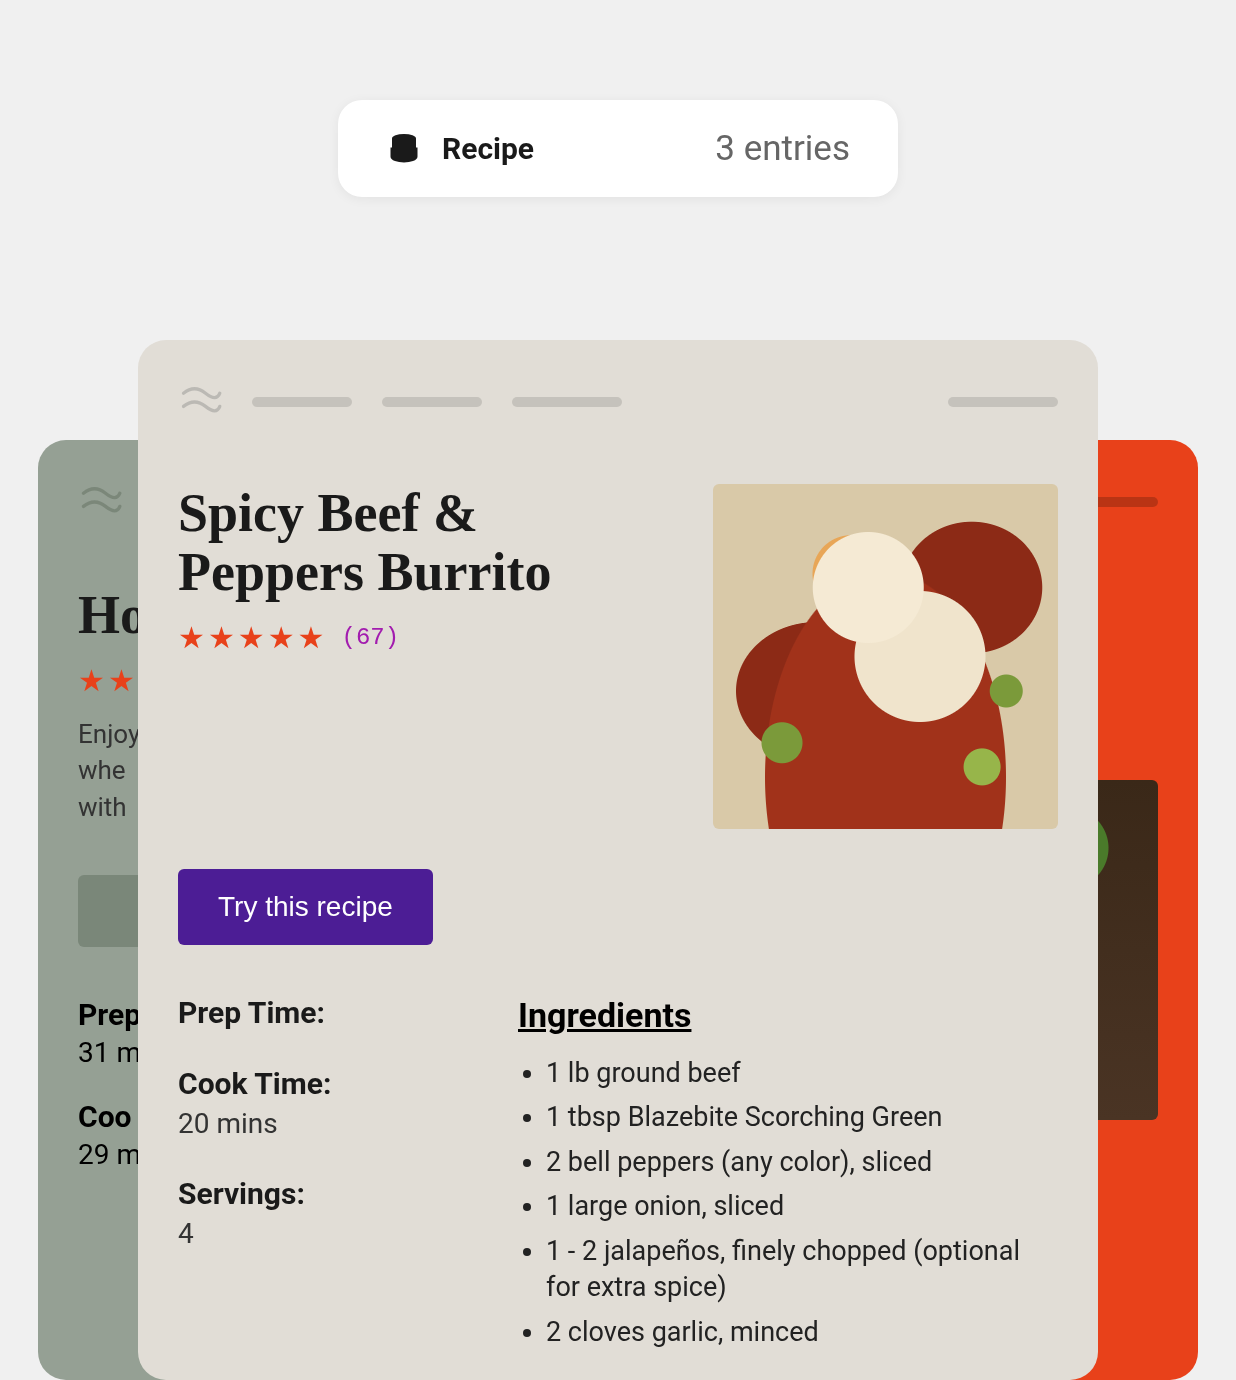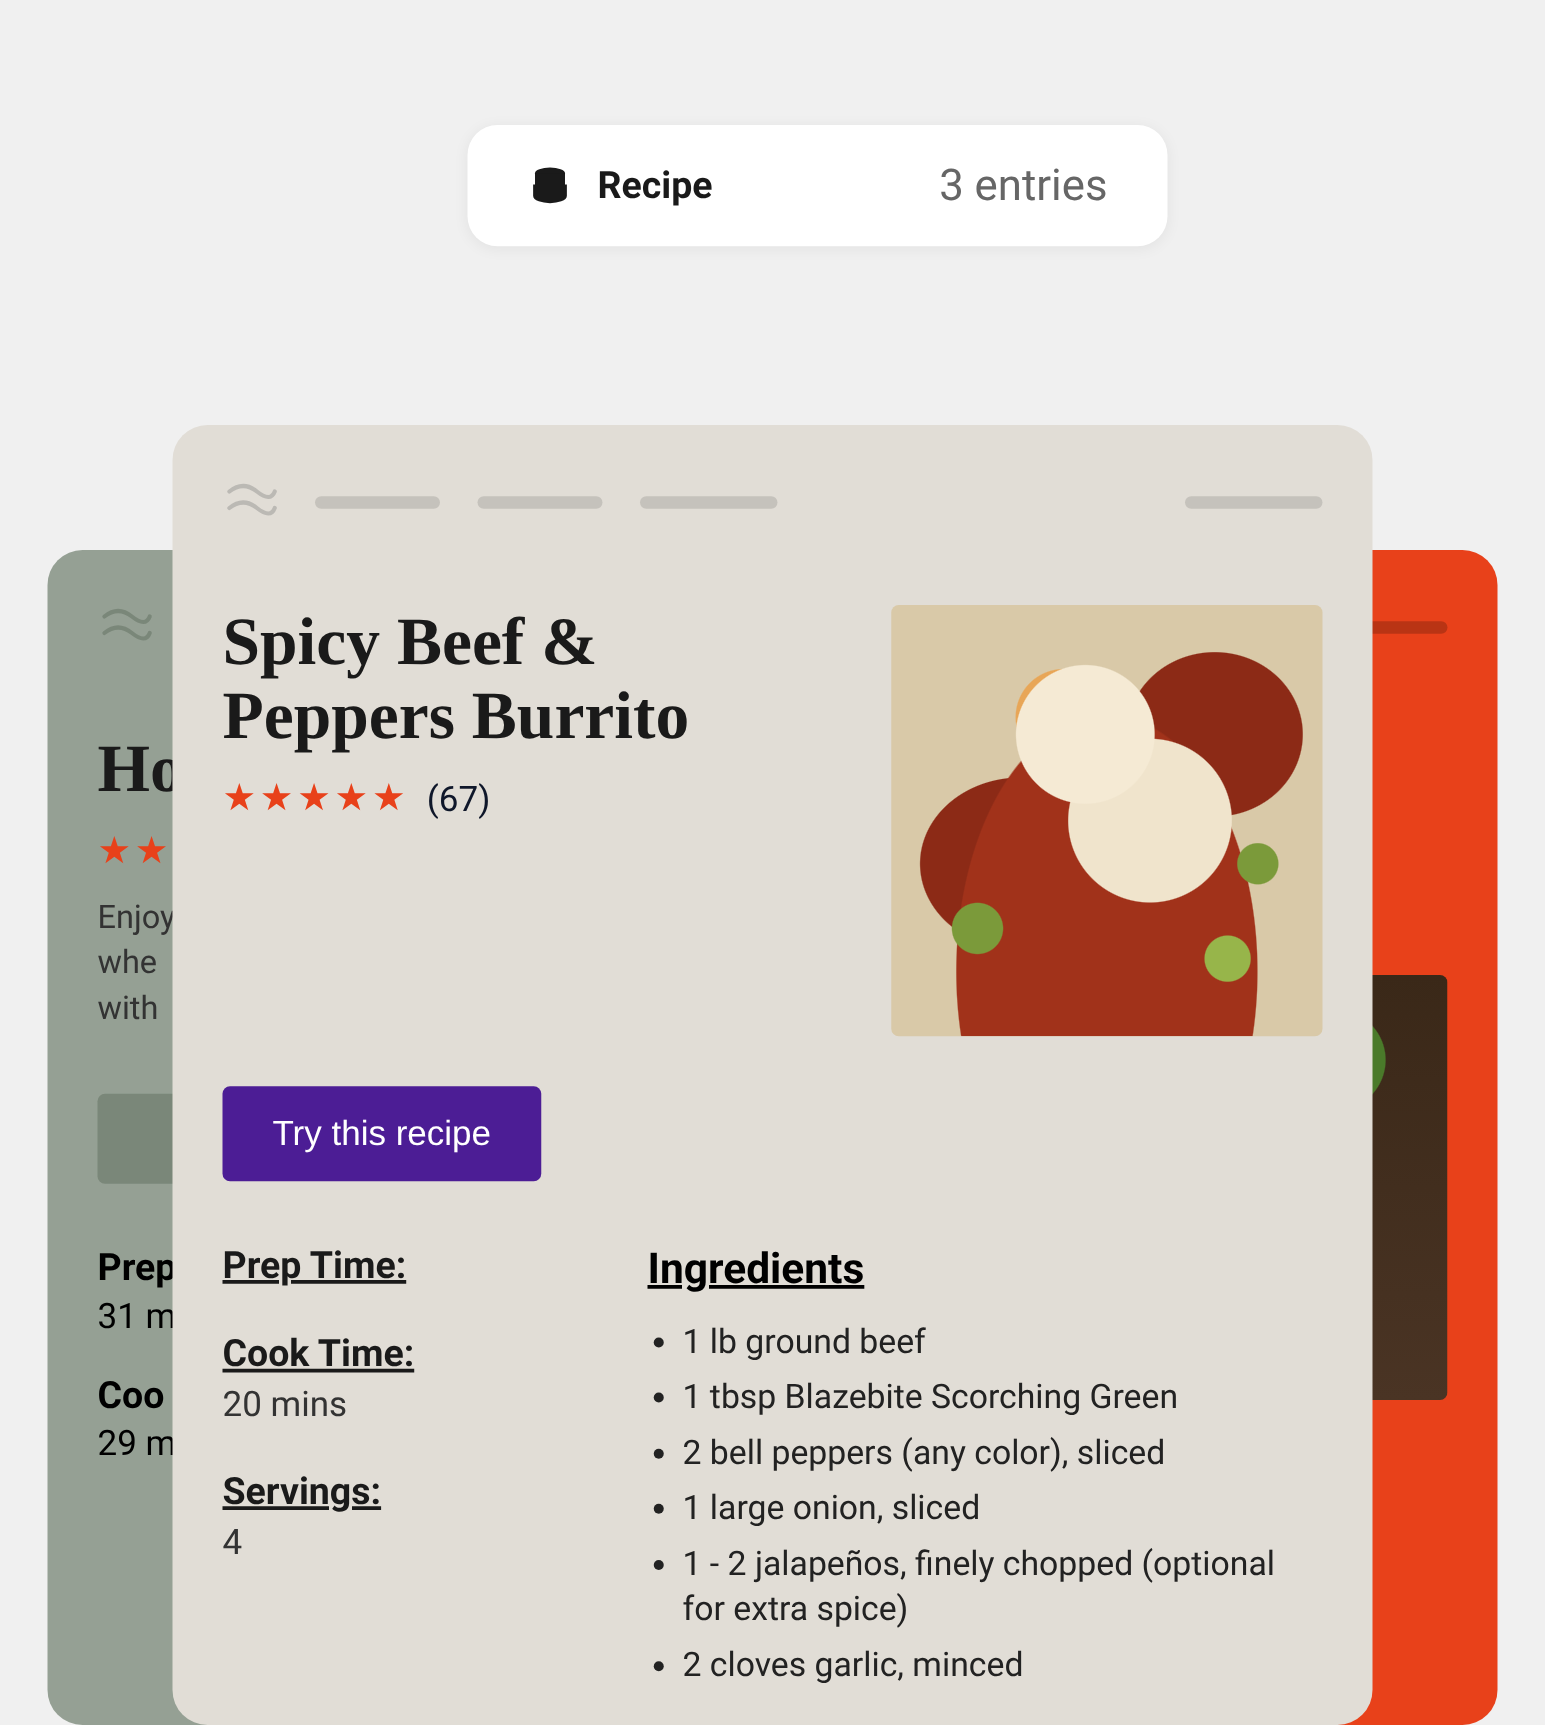--- a/index.html
+++ b/index.html
@@ -17,21 +17,20 @@
       left: 50%;
       transform: translateX(-50%);
       background: white;
       border-radius: 24px;
       padding: 28px 48px;
       display: flex;
       align-items: center;
       box-shadow: 0 2px 12px rgba(0,0,0,0.06);
       width: 560px;
       justify-content: space-between;
-      margin-left: 36px;
     }
     .entry-badge-left {
       display: flex;
       align-items: center;
       gap: 20px;
     }
     .db-icon { width: 36px; height: 36px; }
     .entry-badge-title { font-size: 30px; font-weight: 700; color: #1a1a1a; }
     .entry-badge-count { font-size: 35px; color: #666; }
     
@@ -120,21 +119,21 @@
       color: #1a1a1a;
       margin-bottom: 20px;
     }
     .rating-row {
       display: flex;
       align-items: center;
       gap: 14px;
       margin-bottom: 24px;
     }
     .stars { color: #e8411a; font-size: 30px; letter-spacing: 3px; line-height: 1; }
-    .rating-count { font-size: 28px; color: #0f172a; }
+    .rating-count { font-size: 24px; color: #a21caf; font-family: Liberation Mono, monospace; }
     .desc { font-size: 26px; color: #333; line-height: 1.4; }
     
     .hero-image {
       width: 345px;
       height: 345px;
       border-radius: 6px;
       position: relative;
       overflow: hidden;
       background: #d9c9a8;
     }
@@ -165,21 +164,21 @@
       cursor: pointer;
       margin-bottom: 50px;
     }
     
     .details {
       display: flex;
       gap: 80px;
     }
     .meta-col { width: 260px; }
     .meta-group { margin-bottom: 36px; }
-    .meta-label { font-size: 30px; font-weight: 700; color: #1a1a1a; margin-bottom: 6px; text-decoration: underline; }
+    .meta-label { font-size: 30px; font-weight: 700; color: #1a1a1a; margin-bottom: 6px; }
     .meta-value { font-size: 28px; color: #333; }
     
     .ing-col { flex: 1; }
     .ing-title { font-size: 34px; font-weight: 700; margin-bottom: 20px; text-decoration: underline; }
     .ing-list { list-style: disc; padding-left: 28px; }
     .ing-list li { font-size: 27px; color: #222; margin-bottom: 8px; line-height: 1.35; }
     
     
     .back-title {
       font-family: Georgia, serif;

